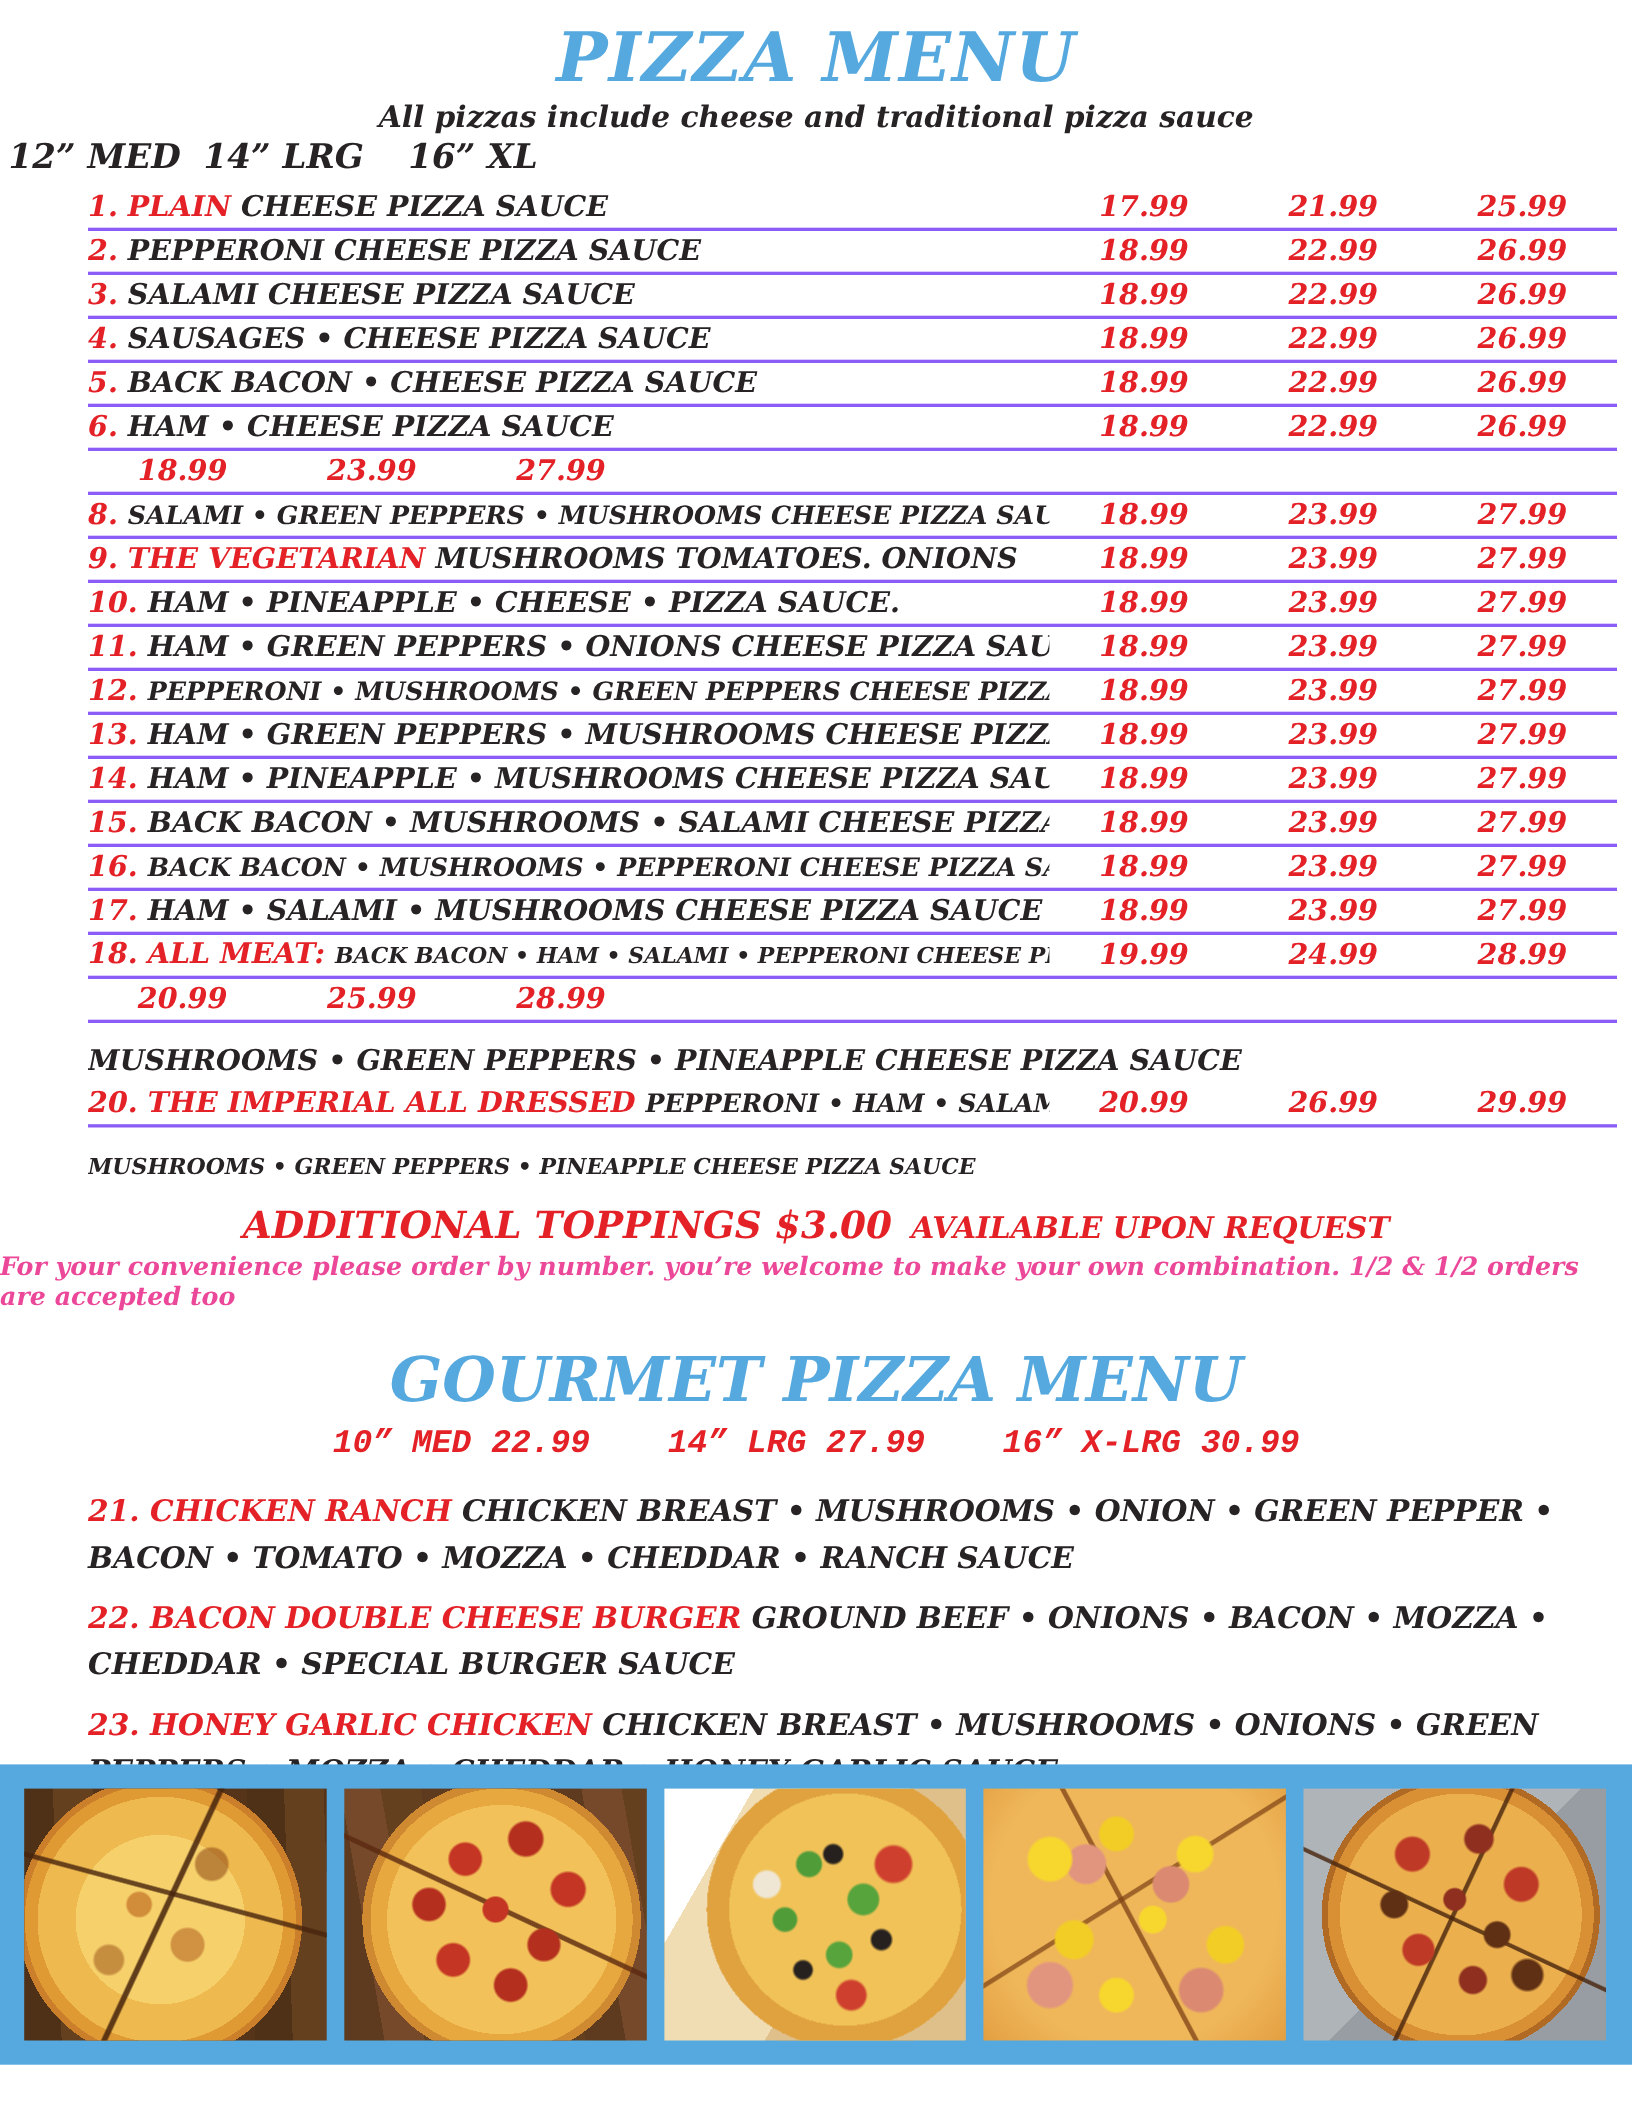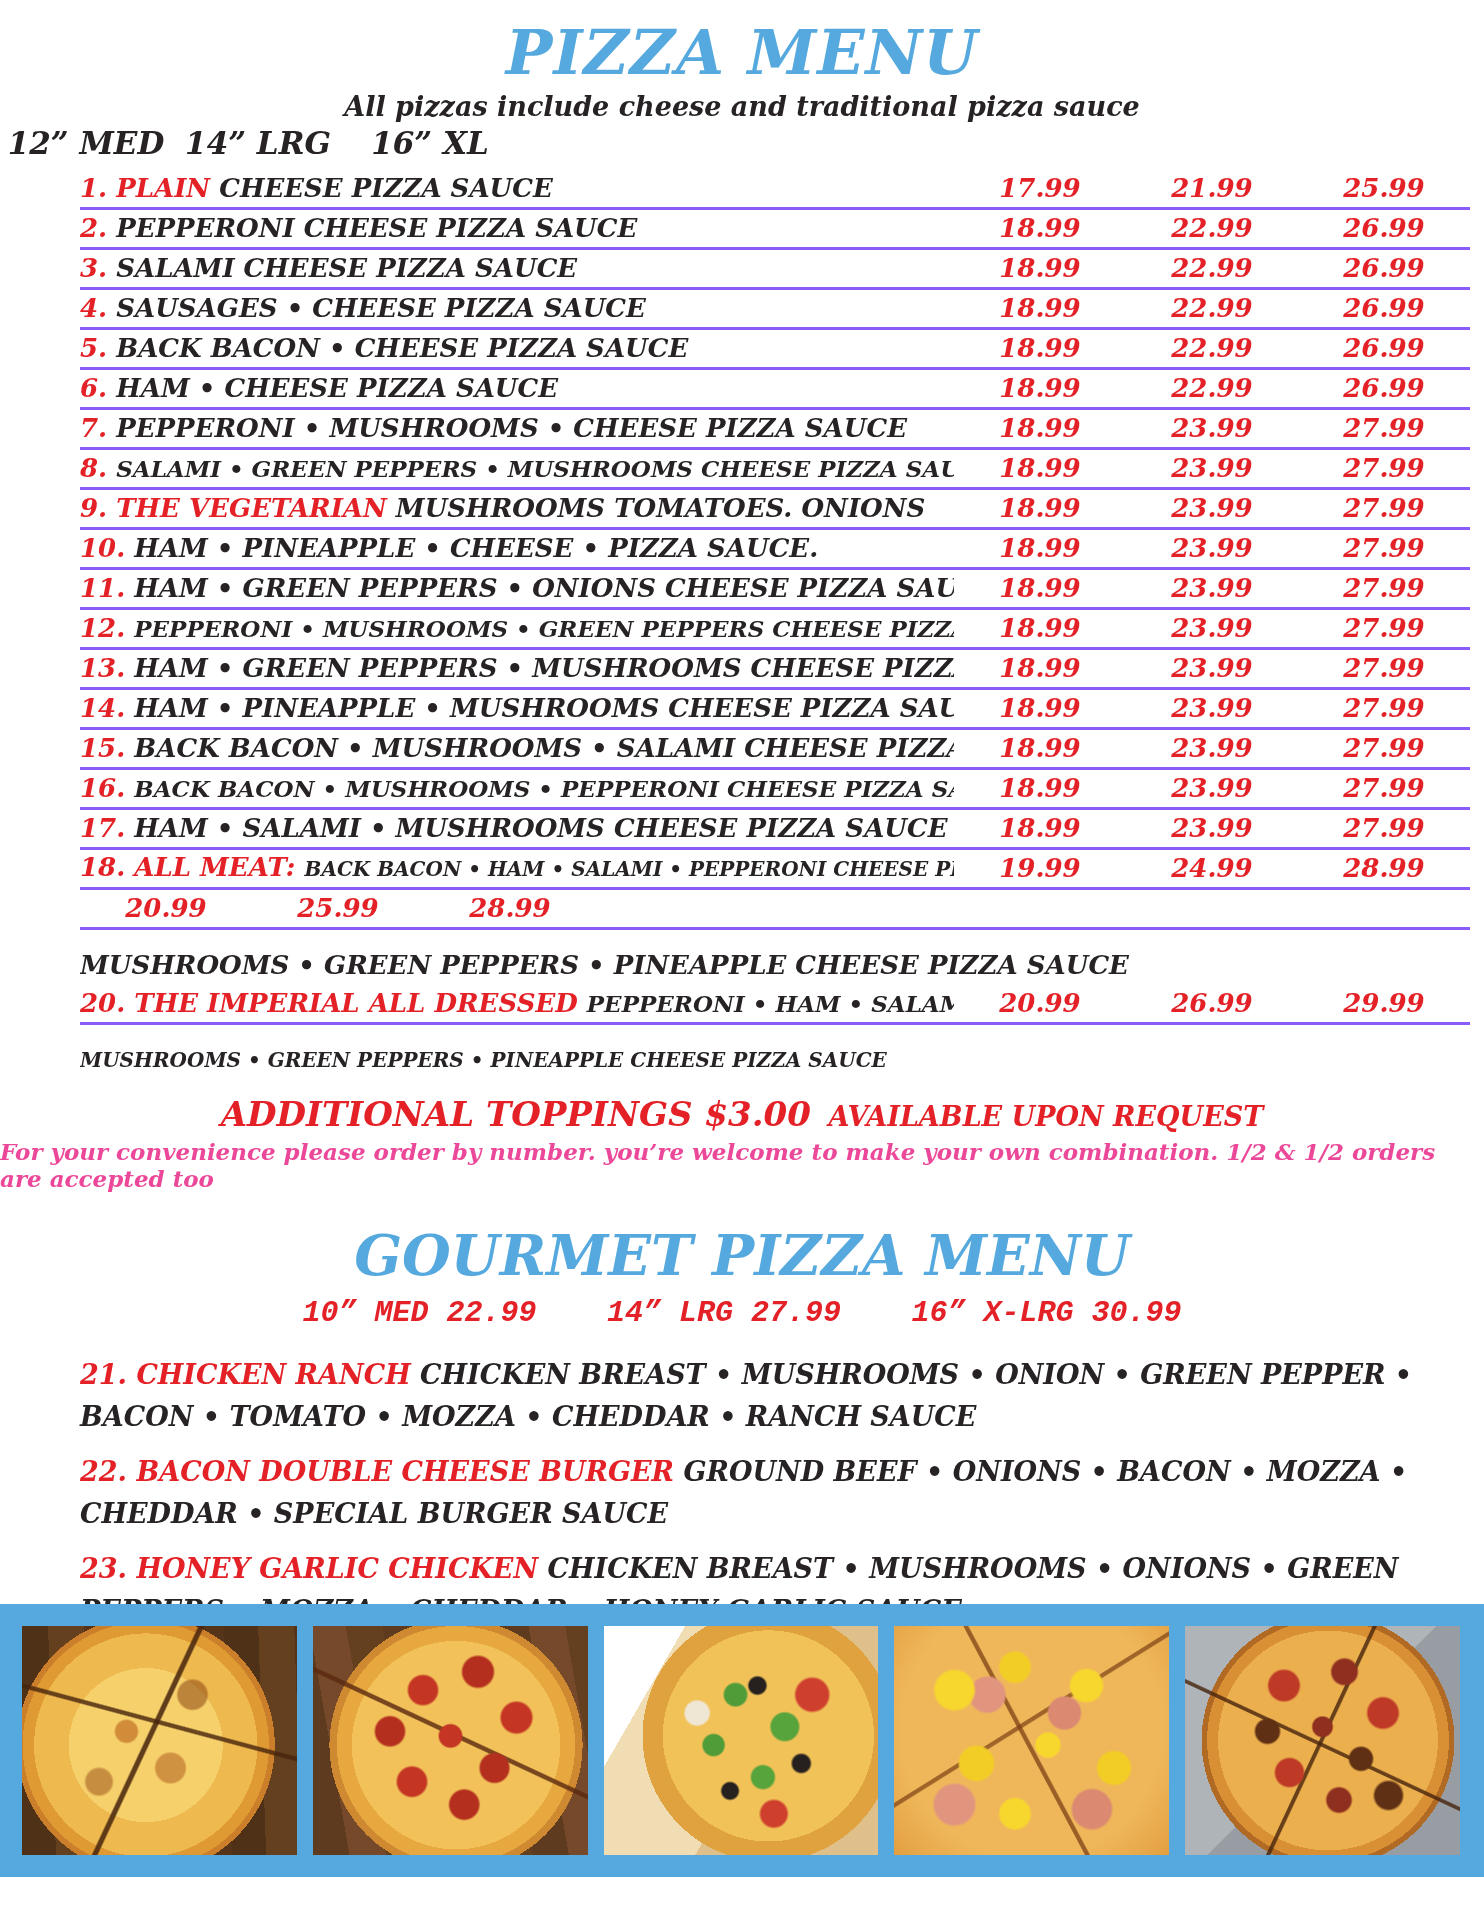--- a/index.html
+++ b/index.html
@@ -193,25 +193,20 @@
         </div>
         <div class="price">18.99</div>
         <div class="price">22.99</div>
         <div class="price">26.99</div>
       </div>
 
     </div>
 
     <div>
       <div class="menu-row">
-        <div class="item-text">
-          <span class="item-num">7. </span>
-          <span class="item-name"></span>
-          <span class="item-desc sz-n">PEPPERONI • MUSHROOMS • CHEESE PIZZA SAUCE</span>
-        </div>
         <div class="price">18.99</div>
         <div class="price">23.99</div>
         <div class="price">27.99</div>
       </div>
 
     </div>
 
     <div>
       <div class="menu-row">
         <div class="item-text">

